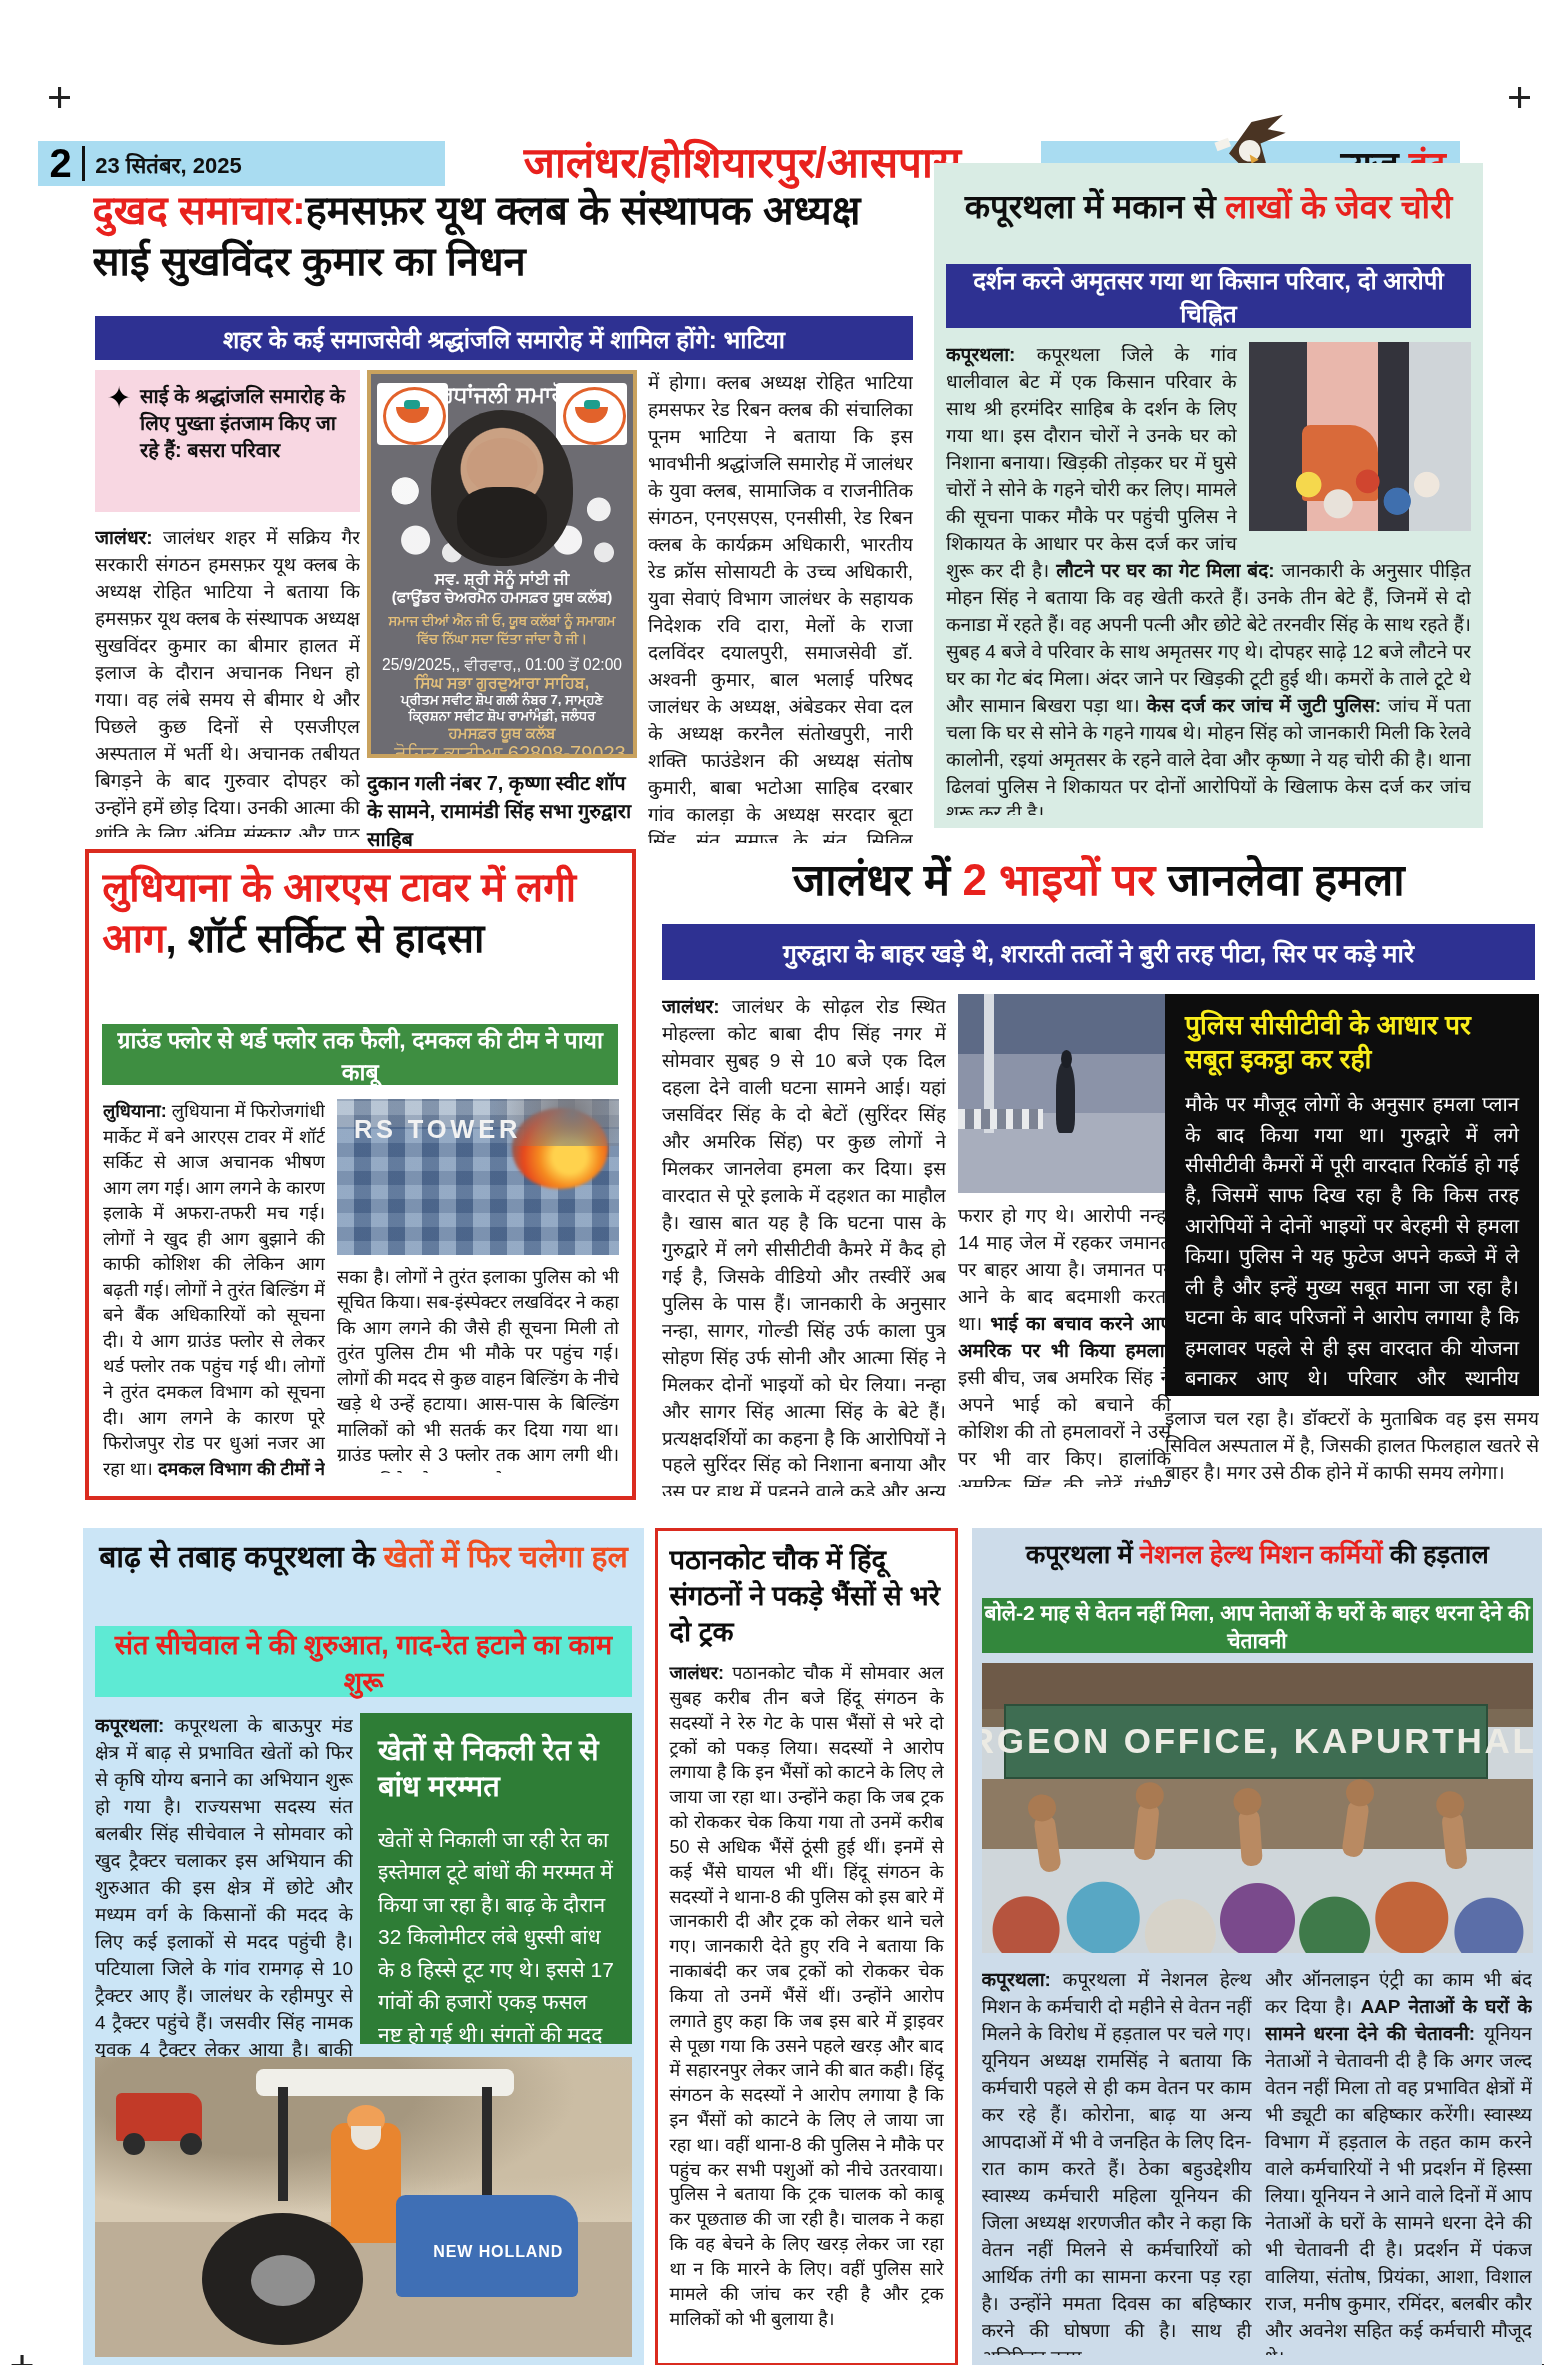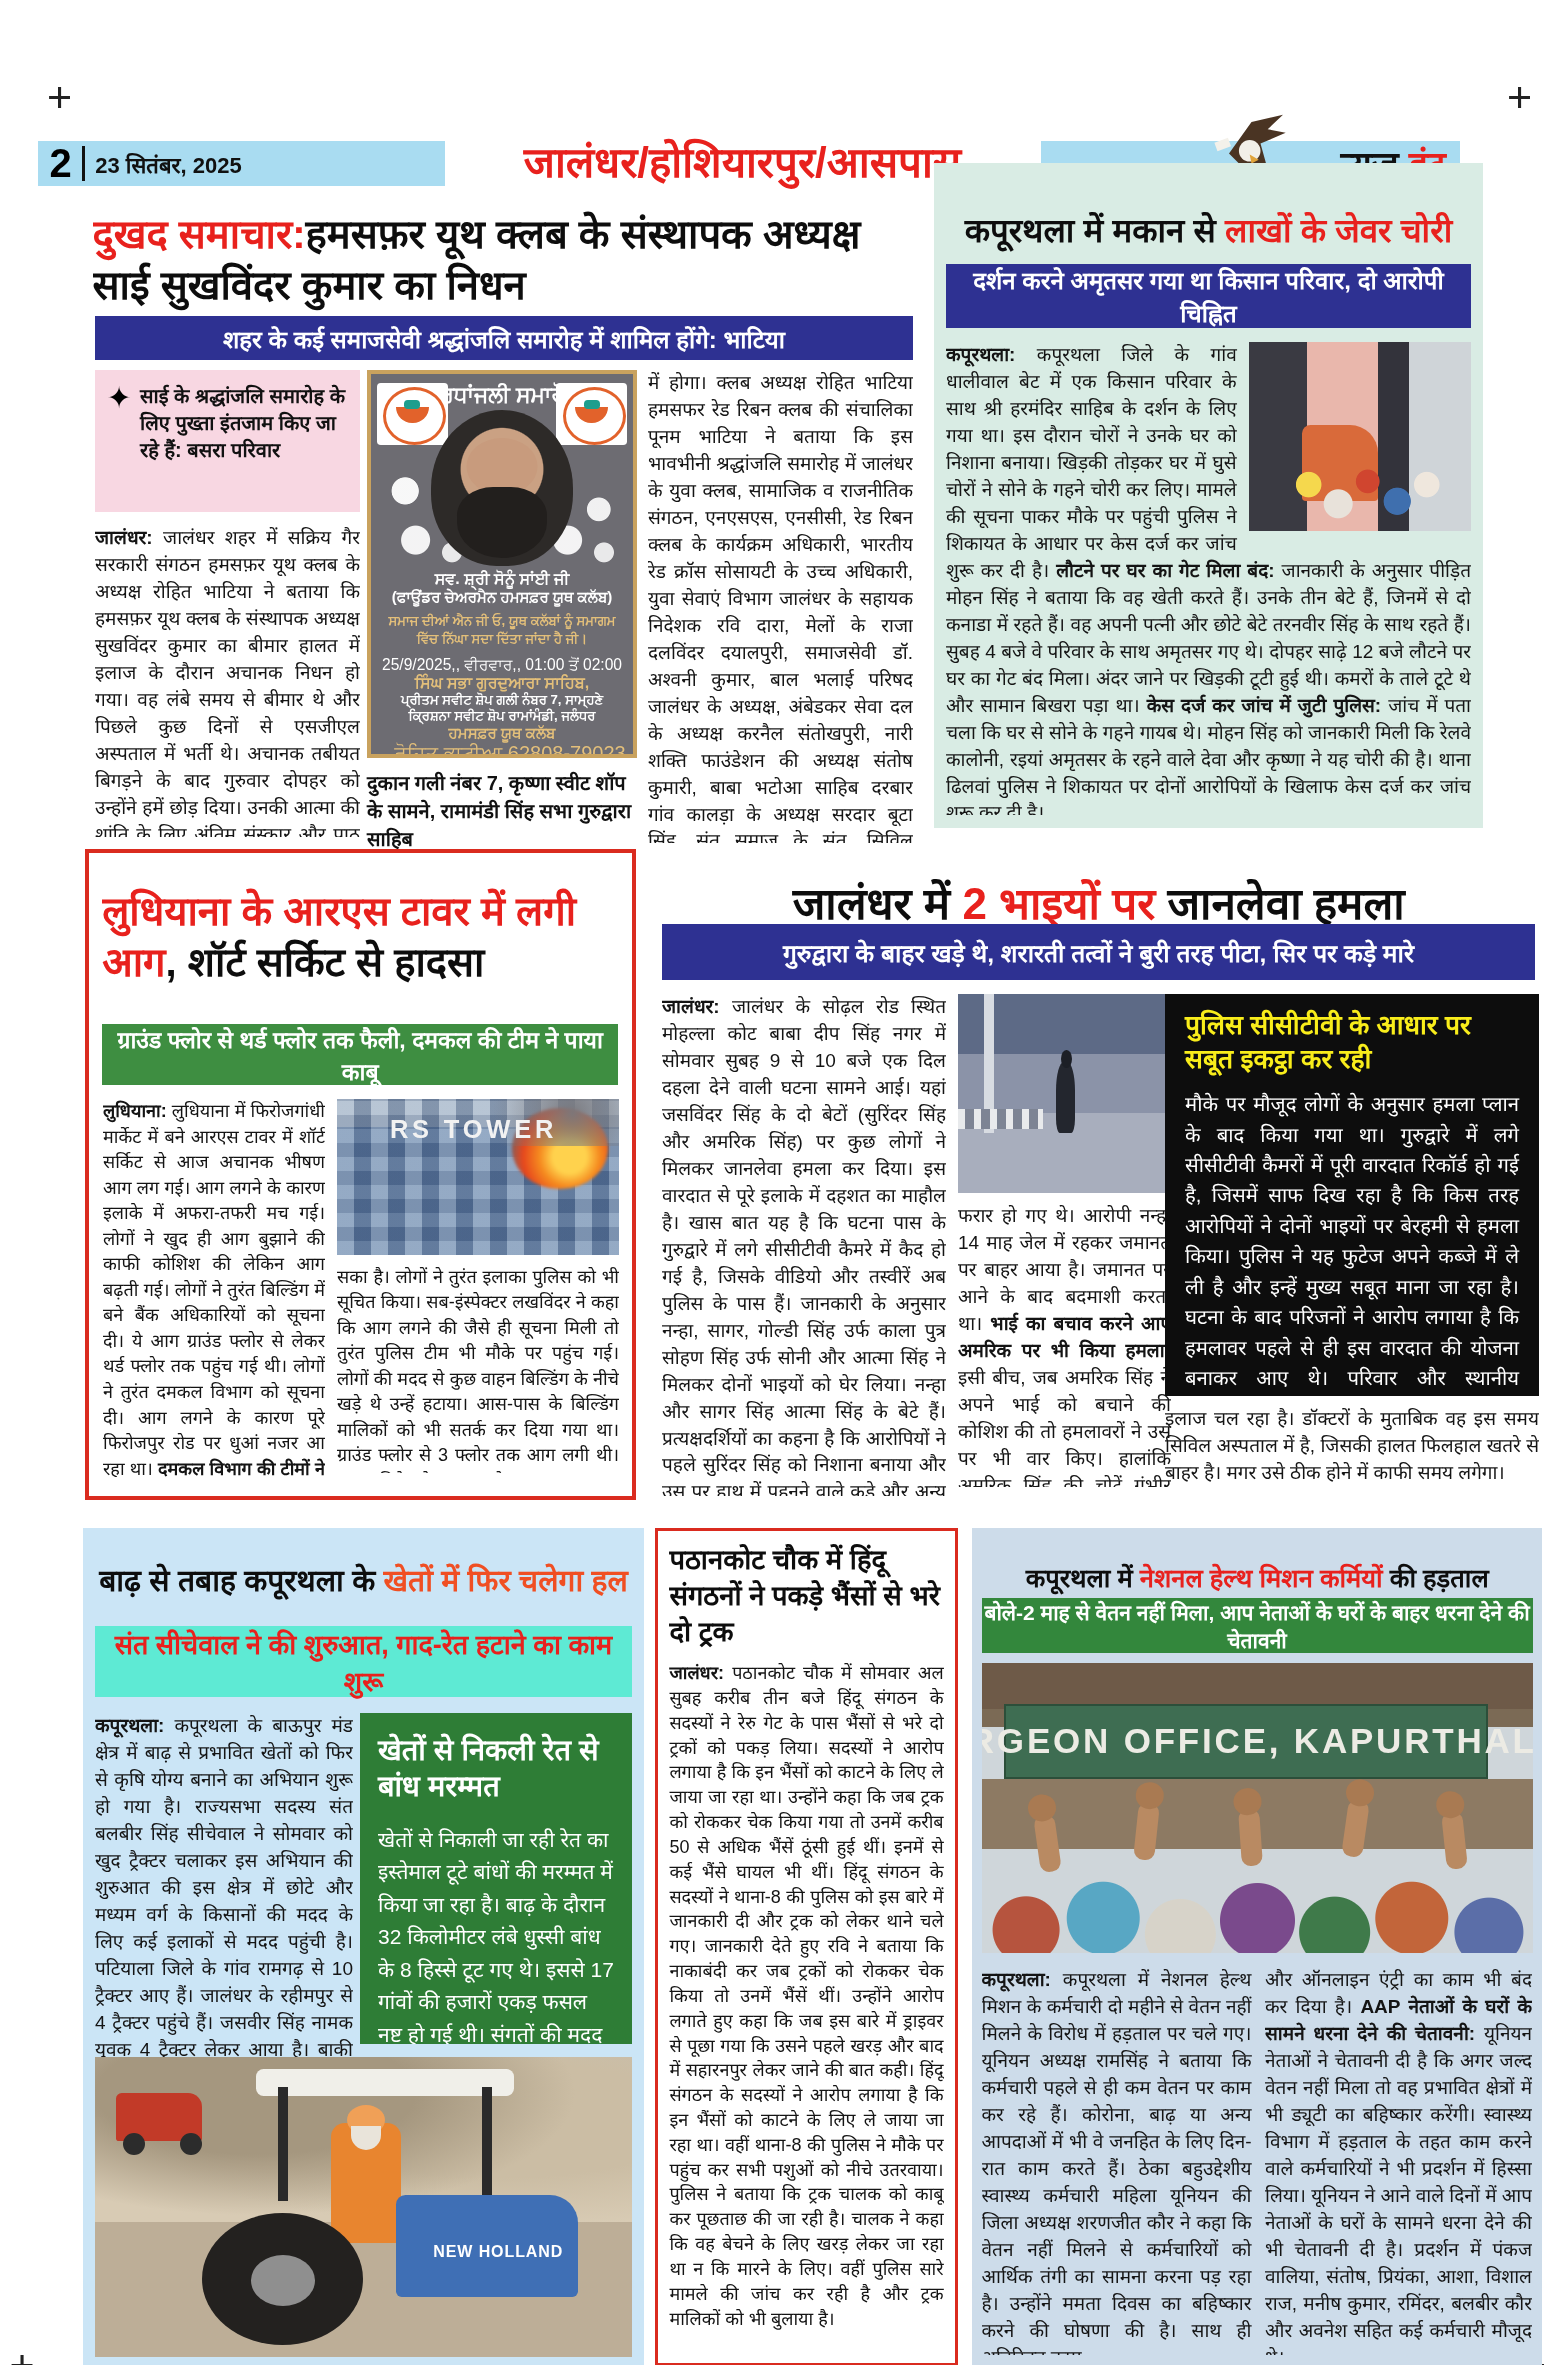--- a/index.html
+++ b/index.html
@@ -9,21 +9,21 @@
   .crop{position:absolute;font-size:43px;font-weight:400;color:#222;line-height:1;}
   
   .hdr-band{position:absolute;background:#a9dcf1;}
   .pgnum{font-weight:700;font-size:40px;color:#000;}
   .pgdate{font-weight:700;font-size:22px;color:#111;}
   .vdiv{width:2.8px;background:#111;height:35px;margin:0 10.4px;}
   .section-title{font-weight:700;color:#e8211d;font-size:42px;white-space:nowrap;text-align:center;}
   .brand{font-weight:700;font-size:36px;white-space:nowrap;}
   .brand .b1{color:#111;} .brand .b2{color:#e8211d;}
   
-  .headline{font-weight:700;line-height:1.28;color:#0d0d0d;margin-top:24px;}
+  .headline{font-weight:700;line-height:1.28;color:#0d0d0d;}
   .hl-red{color:#e8211d;} .hl-orange{color:#f04f23;} .hl-black{color:#0d0d0d;}
   .band{display:flex;align-items:center;justify-content:center;text-align:center;font-weight:700;color:#fff;}
   .band-blue{background:#2e3192;}
   .band-green{background:#3e8e41;}
   .band-green2{background:#33873c;}
   .band-yellow{background:#5eead4;color:#e8211d;}
   .body-txt{font-size:19px;line-height:1.42;text-align:justify;color:#141414;overflow:hidden;}
   .dl{font-weight:700;}
   .subbold{font-weight:700;}
   .photo{overflow:hidden;position:relative;}
@@ -62,21 +62,21 @@
      radial-gradient(circle at 84% 40%,#efe7dd 0 12.3px,transparent 13.2px);}
   .fire-photo{background:linear-gradient(180deg,#9fb2c6 0 18%,#6f8cb0 18% 100%);}
   .fire-photo .glass{position:absolute;inset:0;background:
       repeating-linear-gradient(90deg,rgba(255,255,255,.18) 0 17px,rgba(20,40,80,.25) 17px 34px),
       repeating-linear-gradient(0deg,rgba(255,255,255,.10) 0 14px,rgba(20,40,80,.18) 14px 28px);}
   .fire-photo .flame{position:absolute;right:4%;top:6%;width:34%;height:52%;
       background:radial-gradient(circle at 60% 60%,#ffd24d 0 22%,#f58a1f 40%,#e6471d 62%,rgba(90,90,95,.8) 85%);
       border-radius:50%;filter:blur(1.4px);}
   .fire-photo .smoke{position:absolute;right:0;top:0;width:55%;height:30%;
       background:radial-gradient(circle at 70% 30%,rgba(120,120,125,.95),rgba(120,120,125,0) 70%);}
-  .fire-photo .sign{position:absolute;left:6%;top:10%;color:#f2f2f2;font-weight:700;font-size:25.5px;letter-spacing:3.8px;padding-left:36px;}
+  .fire-photo .sign{position:absolute;left:6%;top:10%;color:#f2f2f2;font-weight:700;font-size:25.5px;letter-spacing:3.8px;}
   .cctv-photo{background:linear-gradient(180deg,#5d6a86 0 30%,#8b93a8 30% 60%,#a8aebd 60% 100%);}
   .cctv-photo .pole{position:absolute;left:12%;top:0;width:5%;height:70%;background:#d8dce2;}
   .cctv-photo .man{position:absolute;left:46%;top:34%;width:9%;height:36%;background:#23262e;border-radius:40% 40% 20% 20%;}
   .cctv-photo .head{position:absolute;left:48.5%;top:28%;width:5%;height:9%;background:#1c1f26;border-radius:50%;}
   .cctv-photo .gate{position:absolute;left:0;top:58%;width:40%;height:10%;
       background:repeating-linear-gradient(90deg,#e8eaec 0 6.6px,#7d8494 6.6px 16px);}
   .tractor-photo{background:linear-gradient(180deg,#c9bfae 0 20%,#d8cbb4 20% 55%,#bdae97 55% 100%);}
   .tractor-photo .dig{position:absolute;left:0;top:0;width:100%;height:60%;
       background:radial-gradient(ellipse at 30% 20%,#a5977f 0 30%,transparent 60%),
                  radial-gradient(ellipse at 75% 35%,#cbbda4 0 35%,transparent 65%);}

